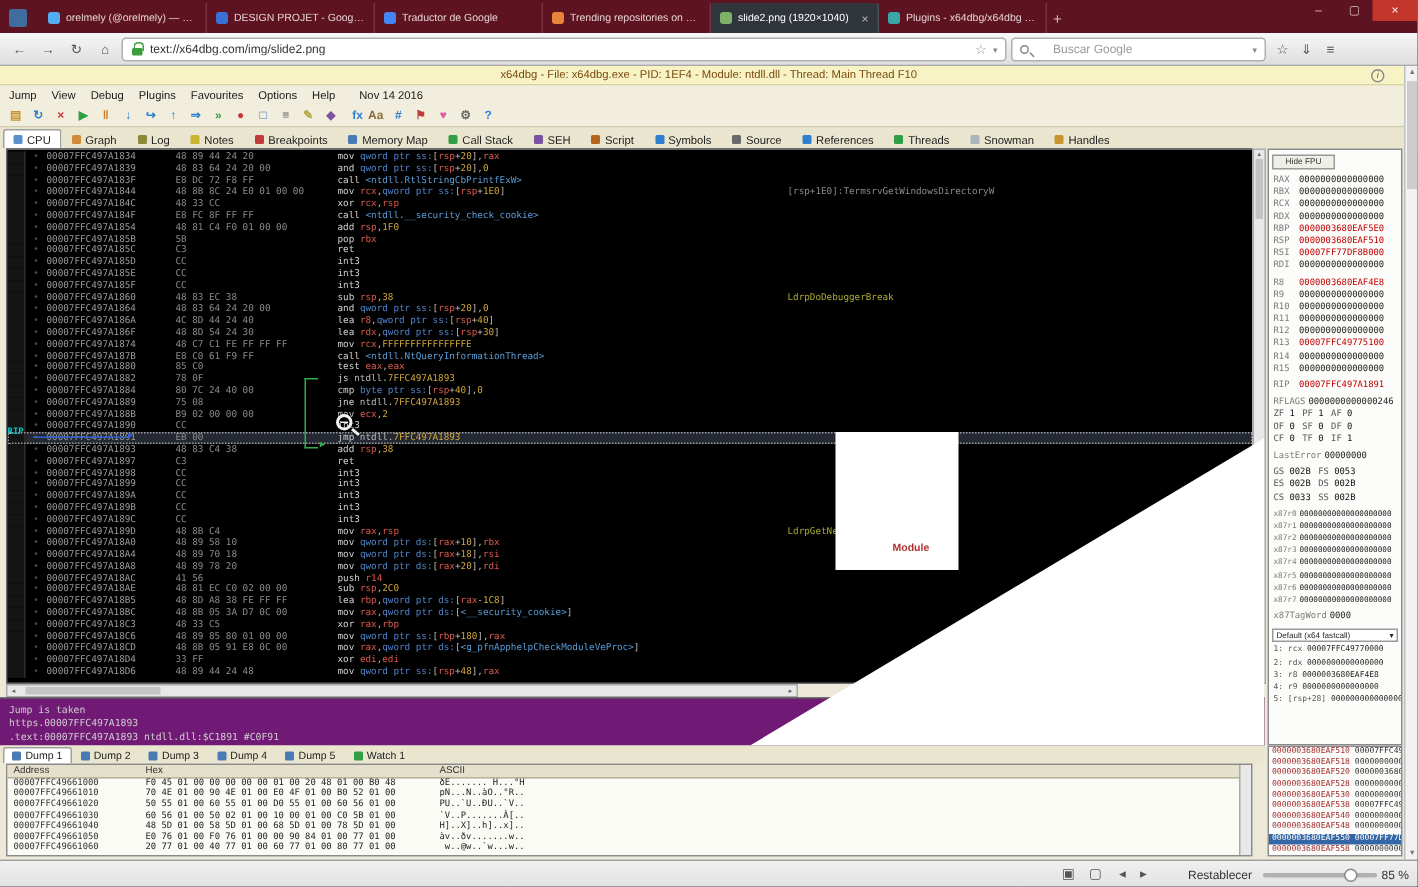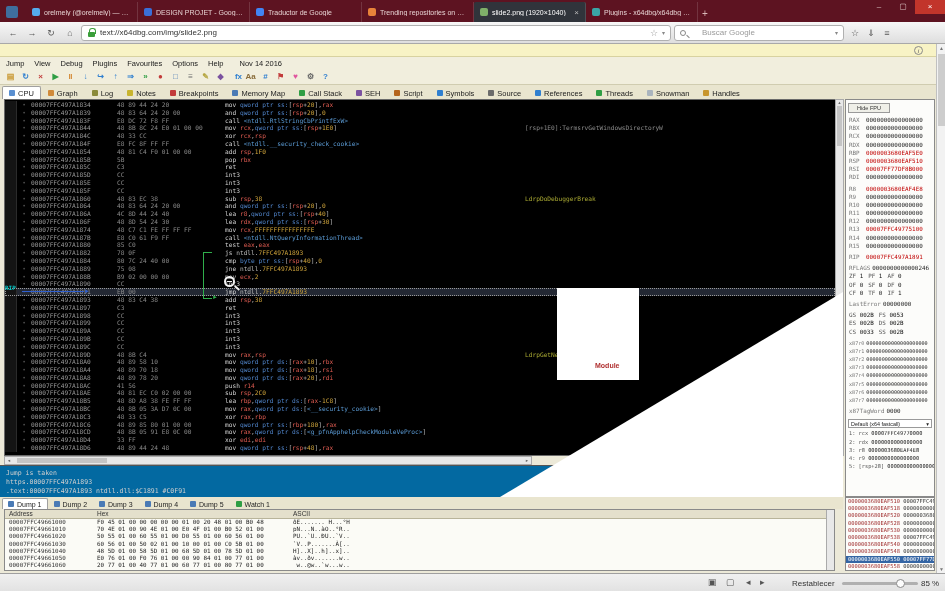--- a/index.html
+++ b/index.html
@@ -57,21 +57,21 @@
 .drow .ins{flex:1;position:relative;color:#b8b8b8;overflow:visible}
 .drow.rip{background:#232833;outline:1px dotted #9a9a9a;outline-offset:-1px}
 .mn{color:#d0d0d0}.cl{color:#5b9bd5}.kw{color:#4f83c8}.rg{color:#d9594f}.nm{color:#cfa43b}
 .cmt{position:absolute;left:300px;top:0}
 .cmt.gray{color:#8a8a8a}.cmt.olive{color:#a8a832}
 .dscroll{position:absolute;left:835px;top:55px;width:9px;height:357px;background:#e8e8e8;border:1px solid #aaa;font-size:4px;color:#666;text-align:center}
 .dthumb{margin:1px;height:40px;background:#c4c4c4}
 .hscroll{position:absolute;left:4px;top:412px;width:528px;height:9px;background:#e8e8e8;border:1px solid #aaa;font-size:4px;color:#666}
 .hthumb{position:absolute;left:12px;top:1px;width:90px;height:5px;background:#c4c4c4}
 .harrow{position:absolute;top:1px}
-.infobox{position:absolute;left:0;top:421px;width:843px;height:32px;background:#0369a1;border-top:1px solid #555;color:#cfcfcf;font:6.5px/9px "DejaVu Sans Mono",monospace;padding:3px 0 0 6px}
+.infobox{position:absolute;left:0;top:421px;width:843px;height:32px;background:#701a75;border-top:1px solid #555;color:#cfcfcf;font:6.5px/9px "DejaVu Sans Mono",monospace;padding:3px 0 0 6px}
 
 .jbracket{position:absolute;left:203px;top:208px;width:9px;height:47px;border-left:1px solid #2fae4a;border-top:1px solid #2fae4a;border-bottom:1px solid #2fae4a}
 .jarrow{position:absolute;left:212px;top:250px;color:#2fae4a;font-size:6px;line-height:6px}
 .riplabel{position:absolute;left:5px;top:240px;color:#00c8c8;font:bold 6px "DejaVu Sans Mono",monospace}
 .ripline{position:absolute;left:22px;top:247px;width:62px;height:1px;background:#2f5fd0}
 .riparrow{position:absolute;left:84px;top:244px;color:#2f5fd0;font-size:6px;line-height:6px}
 
 .regs{position:absolute;left:845px;top:55px;width:90px;height:398px;background:#fcfcfa;border:1px solid #8a8a8a;overflow:hidden;padding-top:2px}
 .fpubtn{margin:1px 2px 3px;width:42px;height:10px;border:1px solid #9a9a9a;background:#efefe8;font-size:5.5px;line-height:9px;text-align:center;color:#333}
 .rrow{height:8.2px;line-height:8.2px;font-size:5.9px;font-family:"DejaVu Sans Mono",monospace;white-space:pre;padding-left:3px;overflow:hidden}
@@ -182,20 +182,21 @@
     </div>
     <div style="display:flex">
         <span class="ricon">☆</span>
         <span class="ricon">⇓</span>
         <span class="ricon">≡</span>
       </div>
   </div>
 
   <div class="shot">
     <div class="dbg-titlebar">
+      <span>x64dbg - File: x64dbg.exe - PID: 1EF4 - Module: ntdll.dll - Thread: Main Thread F10</span>
       <span class="infoicon">i</span>
     </div>
     <div class="dbg-menubar">
       <span style="display:flex">
           <span class="mitem">Jump</span>
           <span class="mitem">View</span>
           <span class="mitem">Debug</span>
           <span class="mitem">Plugins</span>
           <span class="mitem">Favourites</span>
           <span class="mitem">Options</span>

